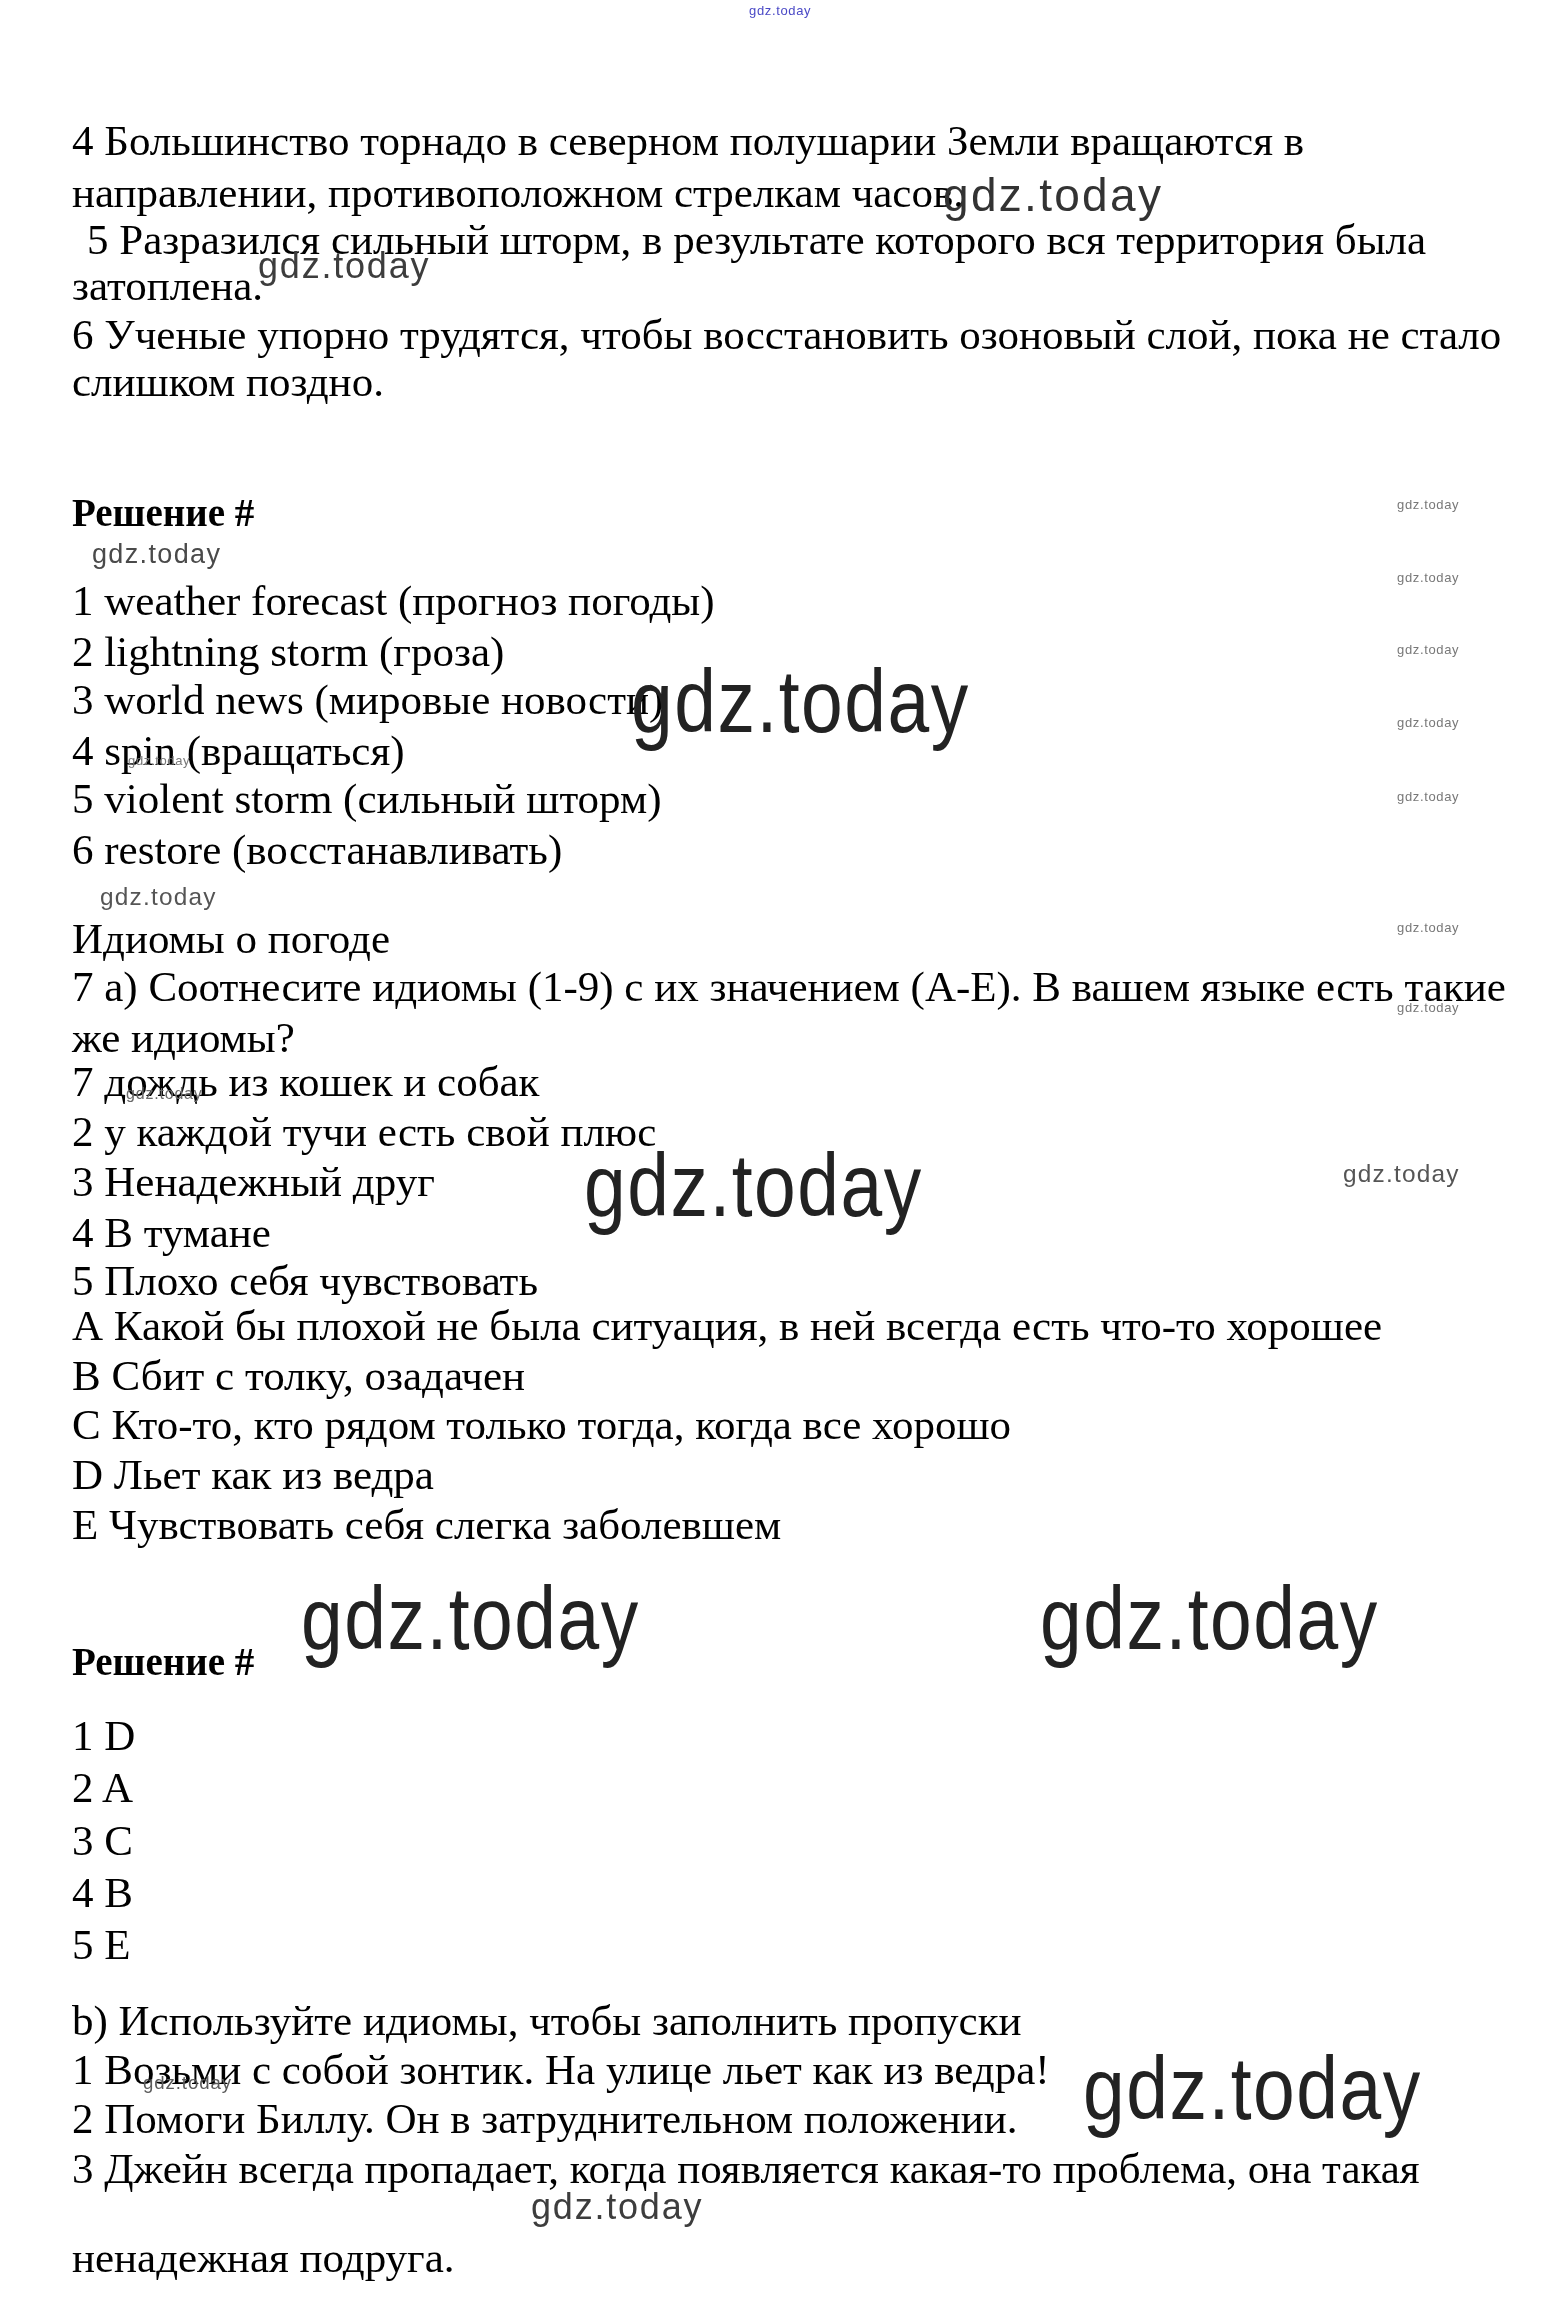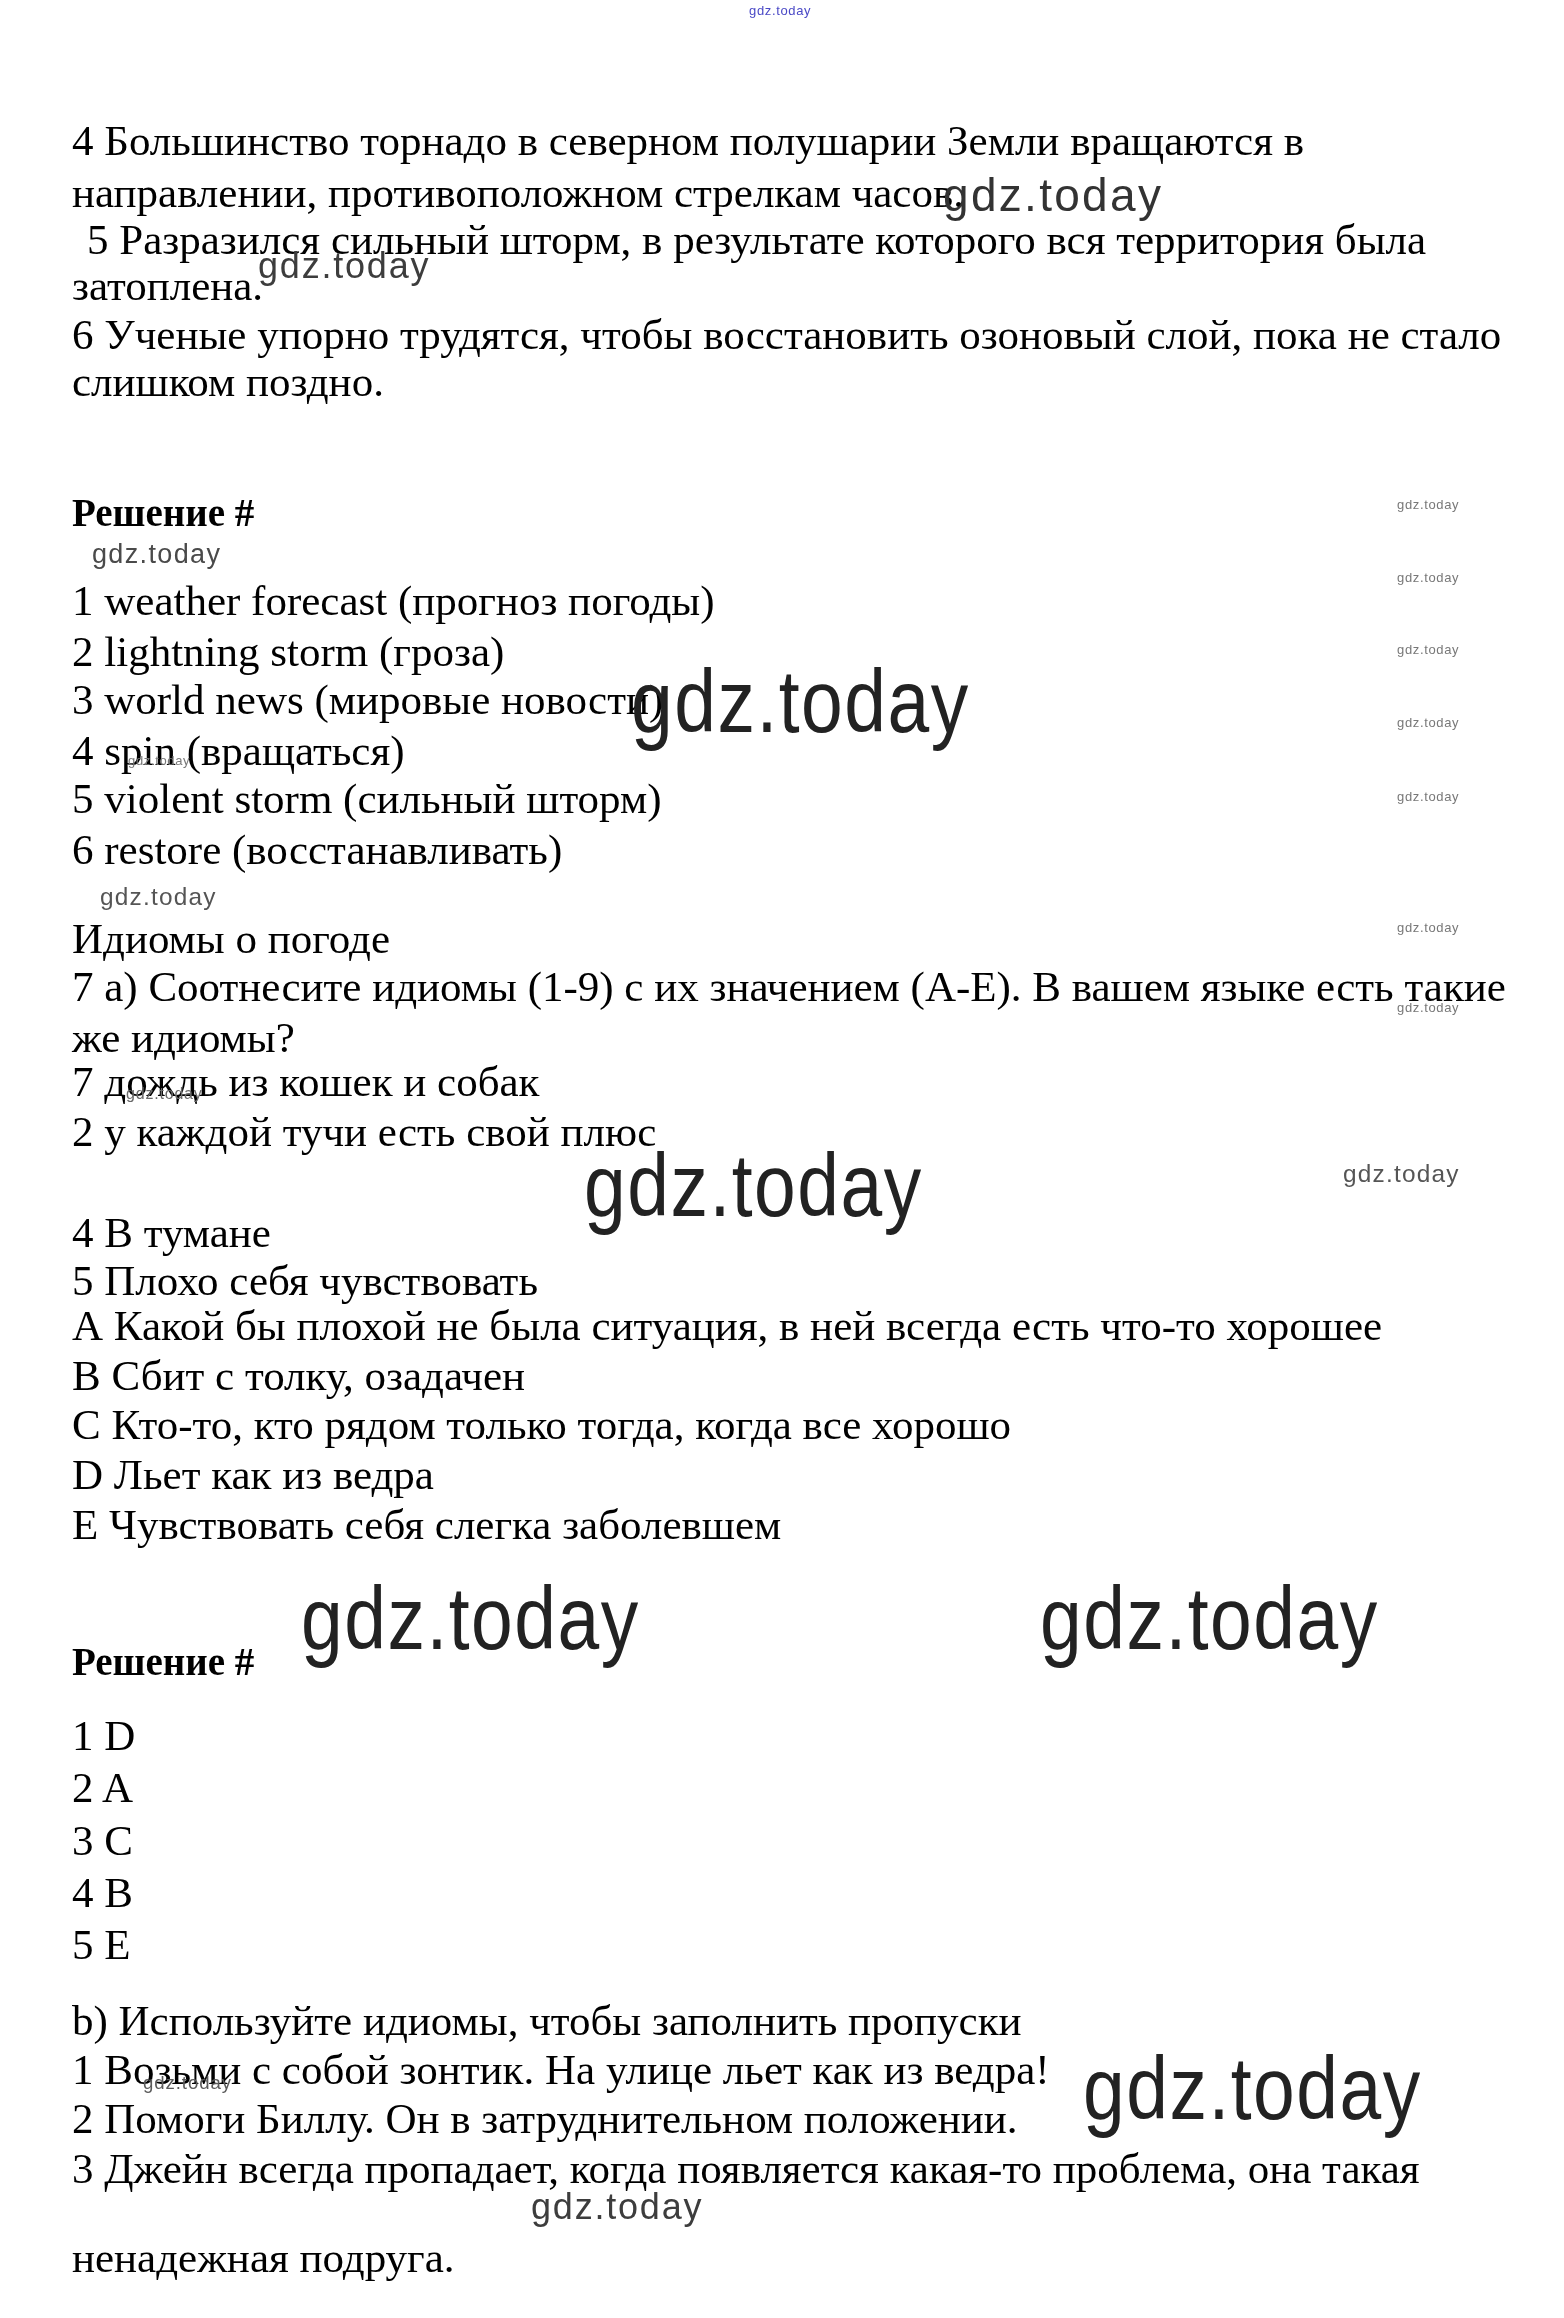--- a/index.html
+++ b/index.html
@@ -86,20 +86,21 @@
   <span class="wm wm-18" style="left:1397px;top:921px;">gdz.today</span>
   <span class="wm wm-18" style="left:1397px;top:1001px;">gdz.today</span>
 
   <span class="wm wm-34" style="left:100px;top:885px;">gdz.today</span>
   <div class="t" style="left:72px;top:917px;">Идиомы о погоде</div>
   <div class="t" style="left:72px;top:965px;">7 а) Соотнесите идиомы (1-9) с их значением (А-Е). В вашем языке есть такие</div>
   <div class="t" style="left:72px;top:1016px;">же идиомы?</div>
   <div class="t" style="left:72px;top:1060px;">7 дождь из кошек и собак</div>
   <span class="wm wm-22" style="left:126px;top:1086px;">gdz.today</span>
   <div class="t" style="left:72px;top:1110px;">2 у каждой тучи есть свой плюс</div>
+  <div class="t" style="left:72px;top:1160px;">3 Ненадежный друг</div>
   <span class="wm wm-l" style="left:584px;top:1142px;">gdz.today</span>
   <span class="wm wm-34" style="left:1343px;top:1162px;">gdz.today</span>
   <div class="t" style="left:72px;top:1211px;">4 В тумане</div>
   <div class="t" style="left:72px;top:1259px;">5 Плохо себя чувствовать</div>
   <div class="t" style="left:72px;top:1304px;">А Какой бы плохой не была ситуация, в ней всегда есть что-то хорошее</div>
   <div class="t" style="left:72px;top:1354px;">В Сбит с толку, озадачен</div>
   <div class="t" style="left:72px;top:1403px;">С Кто-то, кто рядом только тогда, когда все хорошо</div>
   <div class="t" style="left:72px;top:1453px;">D Льет как из ведра</div>
   <div class="t" style="left:72px;top:1503px;">Е Чувствовать себя слегка заболевшем</div>
 

